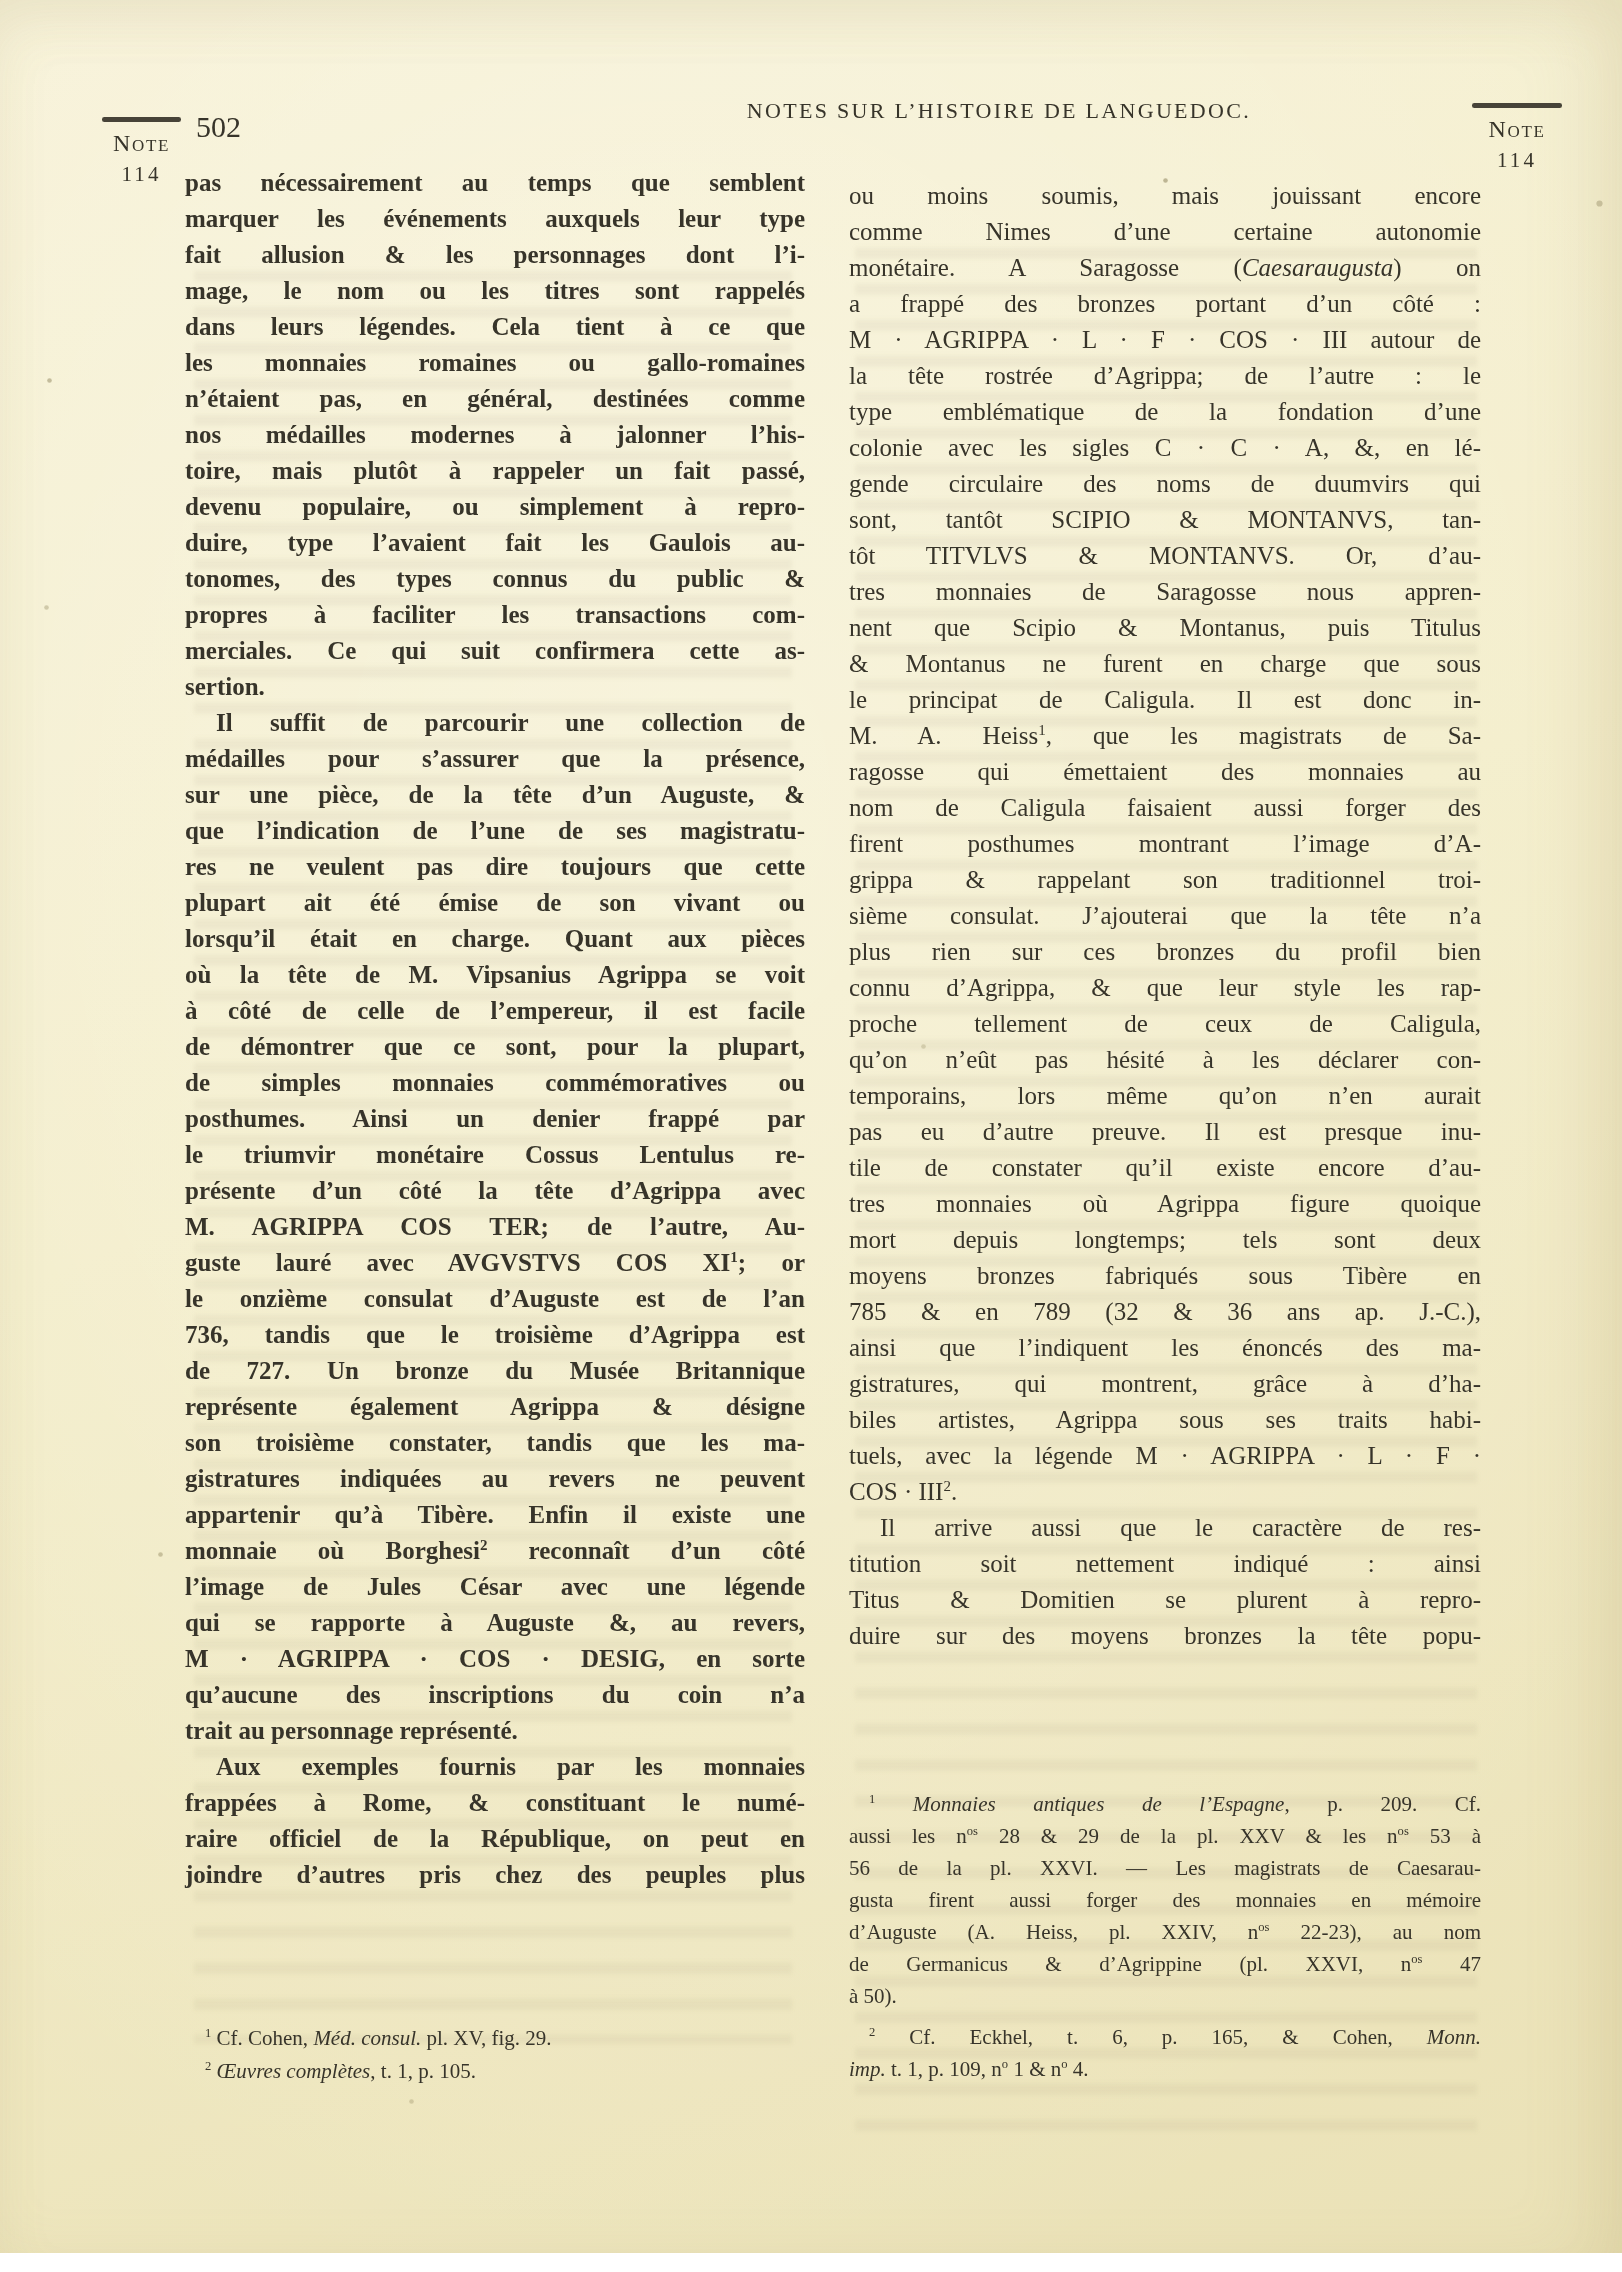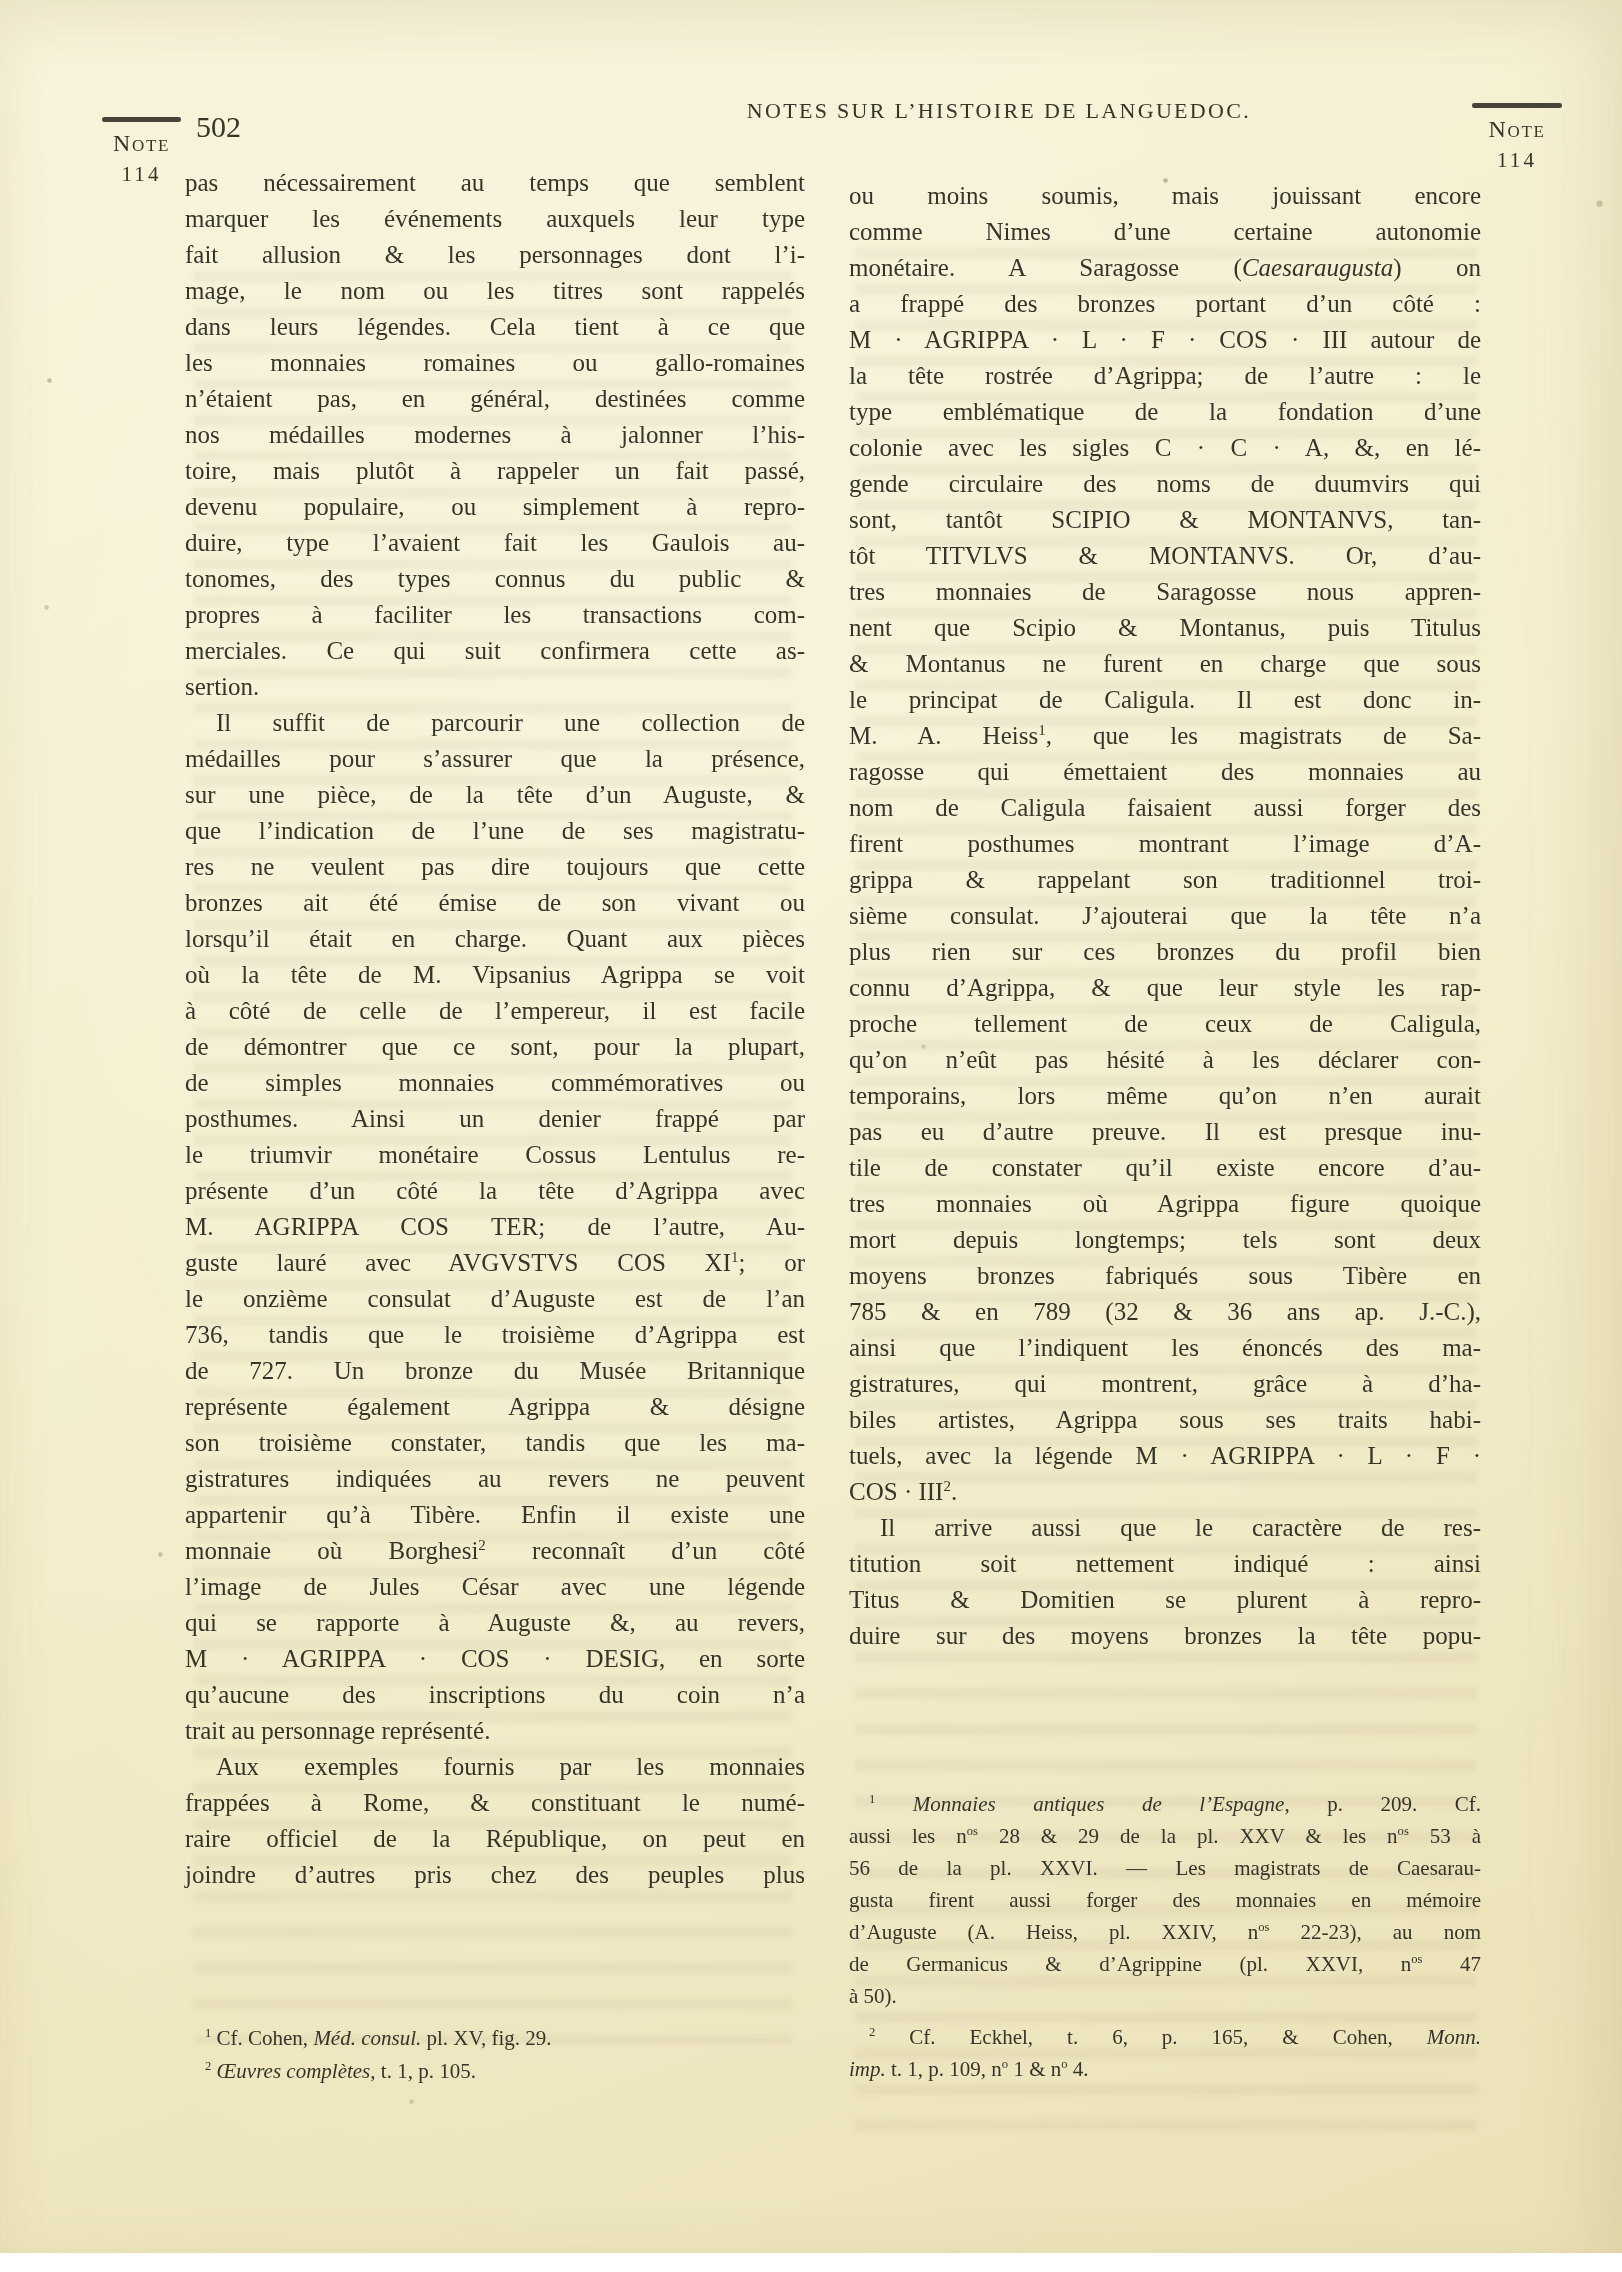--- a/index.html
+++ b/index.html
@@ -58,21 +58,21 @@
   #margin-note-right .rule{width:90px;}
 
   .page-number{position:absolute;left:196px;top:112px;font-size:30px;line-height:1;}
   .running-title{
     position:absolute;left:466px;top:100px;width:785px;
     text-align:right;font-size:22px;letter-spacing:2.3px;line-height:1;white-space:nowrap;
   }
 
   
   .column{position:absolute;font-size:25px;}
-  #col-left{left:185px;top:165px;width:620px;line-height:36px;}
+  #col-left{left:185px;top:165px;width:620px;line-height:36px;font-weight:bold;}
   #col-right{left:849px;top:158px;width:632px;line-height:36px;margin-top:20px;}
 
   .line{text-align:justify;text-align-last:justify;}
   .line.end{text-align-last:left;}
   .line.indent{text-indent:31px;}
 
   sup{font-size:60%;line-height:0;vertical-align:super;letter-spacing:0;}
 
   
   .footnotes{position:absolute;font-size:21px;margin-top:35px;}
@@ -119,21 +119,21 @@
       <div class="line">duire, type l’avaient fait les Gaulois au-</div>
       <div class="line">tonomes, des types connus du public &amp;</div>
       <div class="line">propres à faciliter les transactions com-</div>
       <div class="line">merciales. Ce qui suit confirmera cette as-</div>
       <div class="line end">sertion.</div>
       <div class="line indent">Il suffit de parcourir une collection de</div>
       <div class="line">médailles pour s’assurer que la présence,</div>
       <div class="line">sur une pièce, de la tête d’un Auguste, &amp;</div>
       <div class="line">que l’indication de l’une de ses magistratu-</div>
       <div class="line">res ne veulent pas dire toujours que cette</div>
-      <div class="line">bronzes ait été émise de son vivant ou</div>
+      <div class="line">plupart ait été émise de son vivant ou</div>
       <div class="line">lorsqu’il était en charge. Quant aux pièces</div>
       <div class="line">où la tête de M. Vipsanius Agrippa se voit</div>
       <div class="line">à côté de celle de l’empereur, il est facile</div>
       <div class="line">de démontrer que ce sont, pour la plupart,</div>
       <div class="line">de simples monnaies commémoratives ou</div>
       <div class="line">posthumes. Ainsi un denier frappé par</div>
       <div class="line">le triumvir monétaire Cossus Lentulus re-</div>
       <div class="line">présente d’un côté la tête d’Agrippa avec</div>
       <div class="line">M. AGRIPPA COS TER; de l’autre, Au-</div>
       <div class="line">guste lauré avec AVGVSTVS COS XI<sup>1</sup>; or</div>

